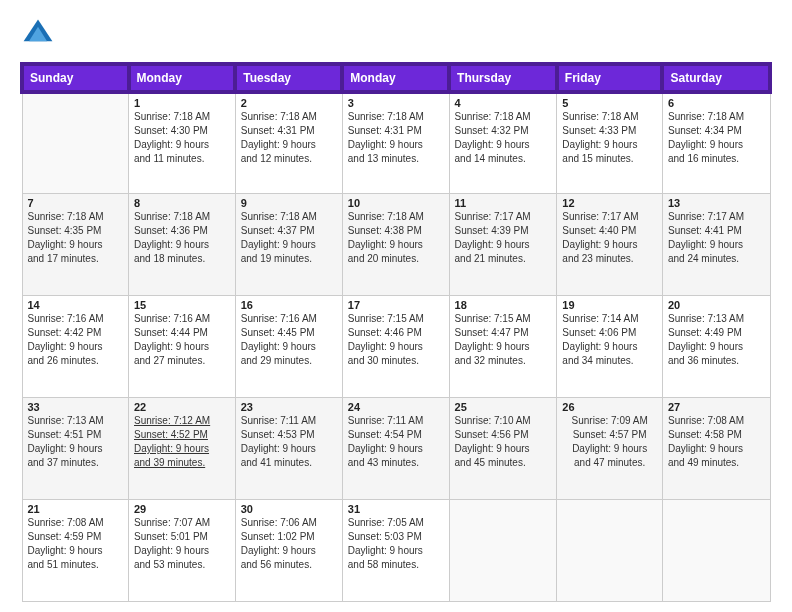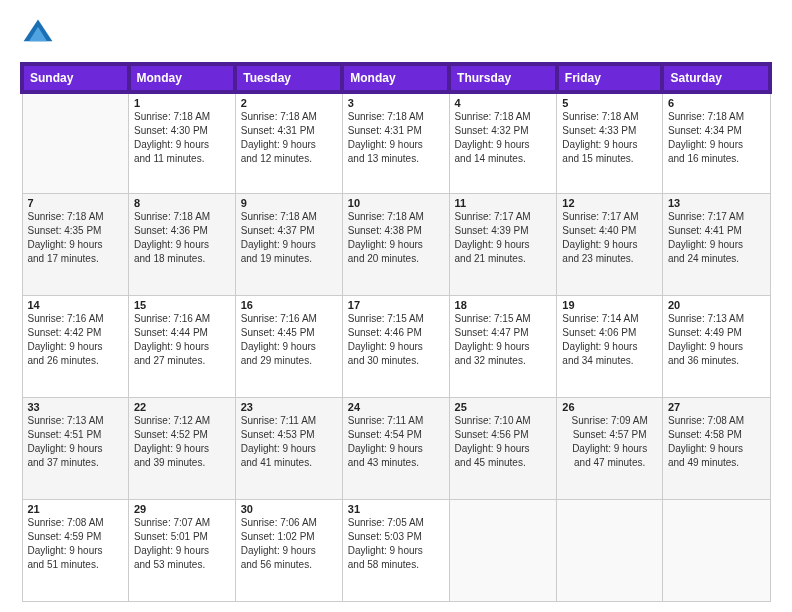--- a/index.html
+++ b/index.html
@@ -282,21 +282,21 @@
         <tr>
           <td>
             <span class="day-num">33</span>
             <div class="day-info" style="white-space: pre-line;">Sunrise: 7:13 AM
 Sunset: 4:51 PM
 Daylight: 9 hours
 and 37 minutes.</div>
           </td>
           <td>
             <span class="day-num">22</span>
-            <div class="day-info" style="white-space: pre-line;">Sunrise: 7:12 AM
+            <div class="day-info" style="white-space: pre-line; text-decoration: underline;">Sunrise: 7:12 AM
 Sunset: 4:52 PM
 Daylight: 9 hours
 and 39 minutes.</div>
           </td>
           <td>
             <span class="day-num">23</span>
             <div class="day-info" style="white-space: pre-line;">Sunrise: 7:11 AM
 Sunset: 4:53 PM
 Daylight: 9 hours
 and 41 minutes.</div>

